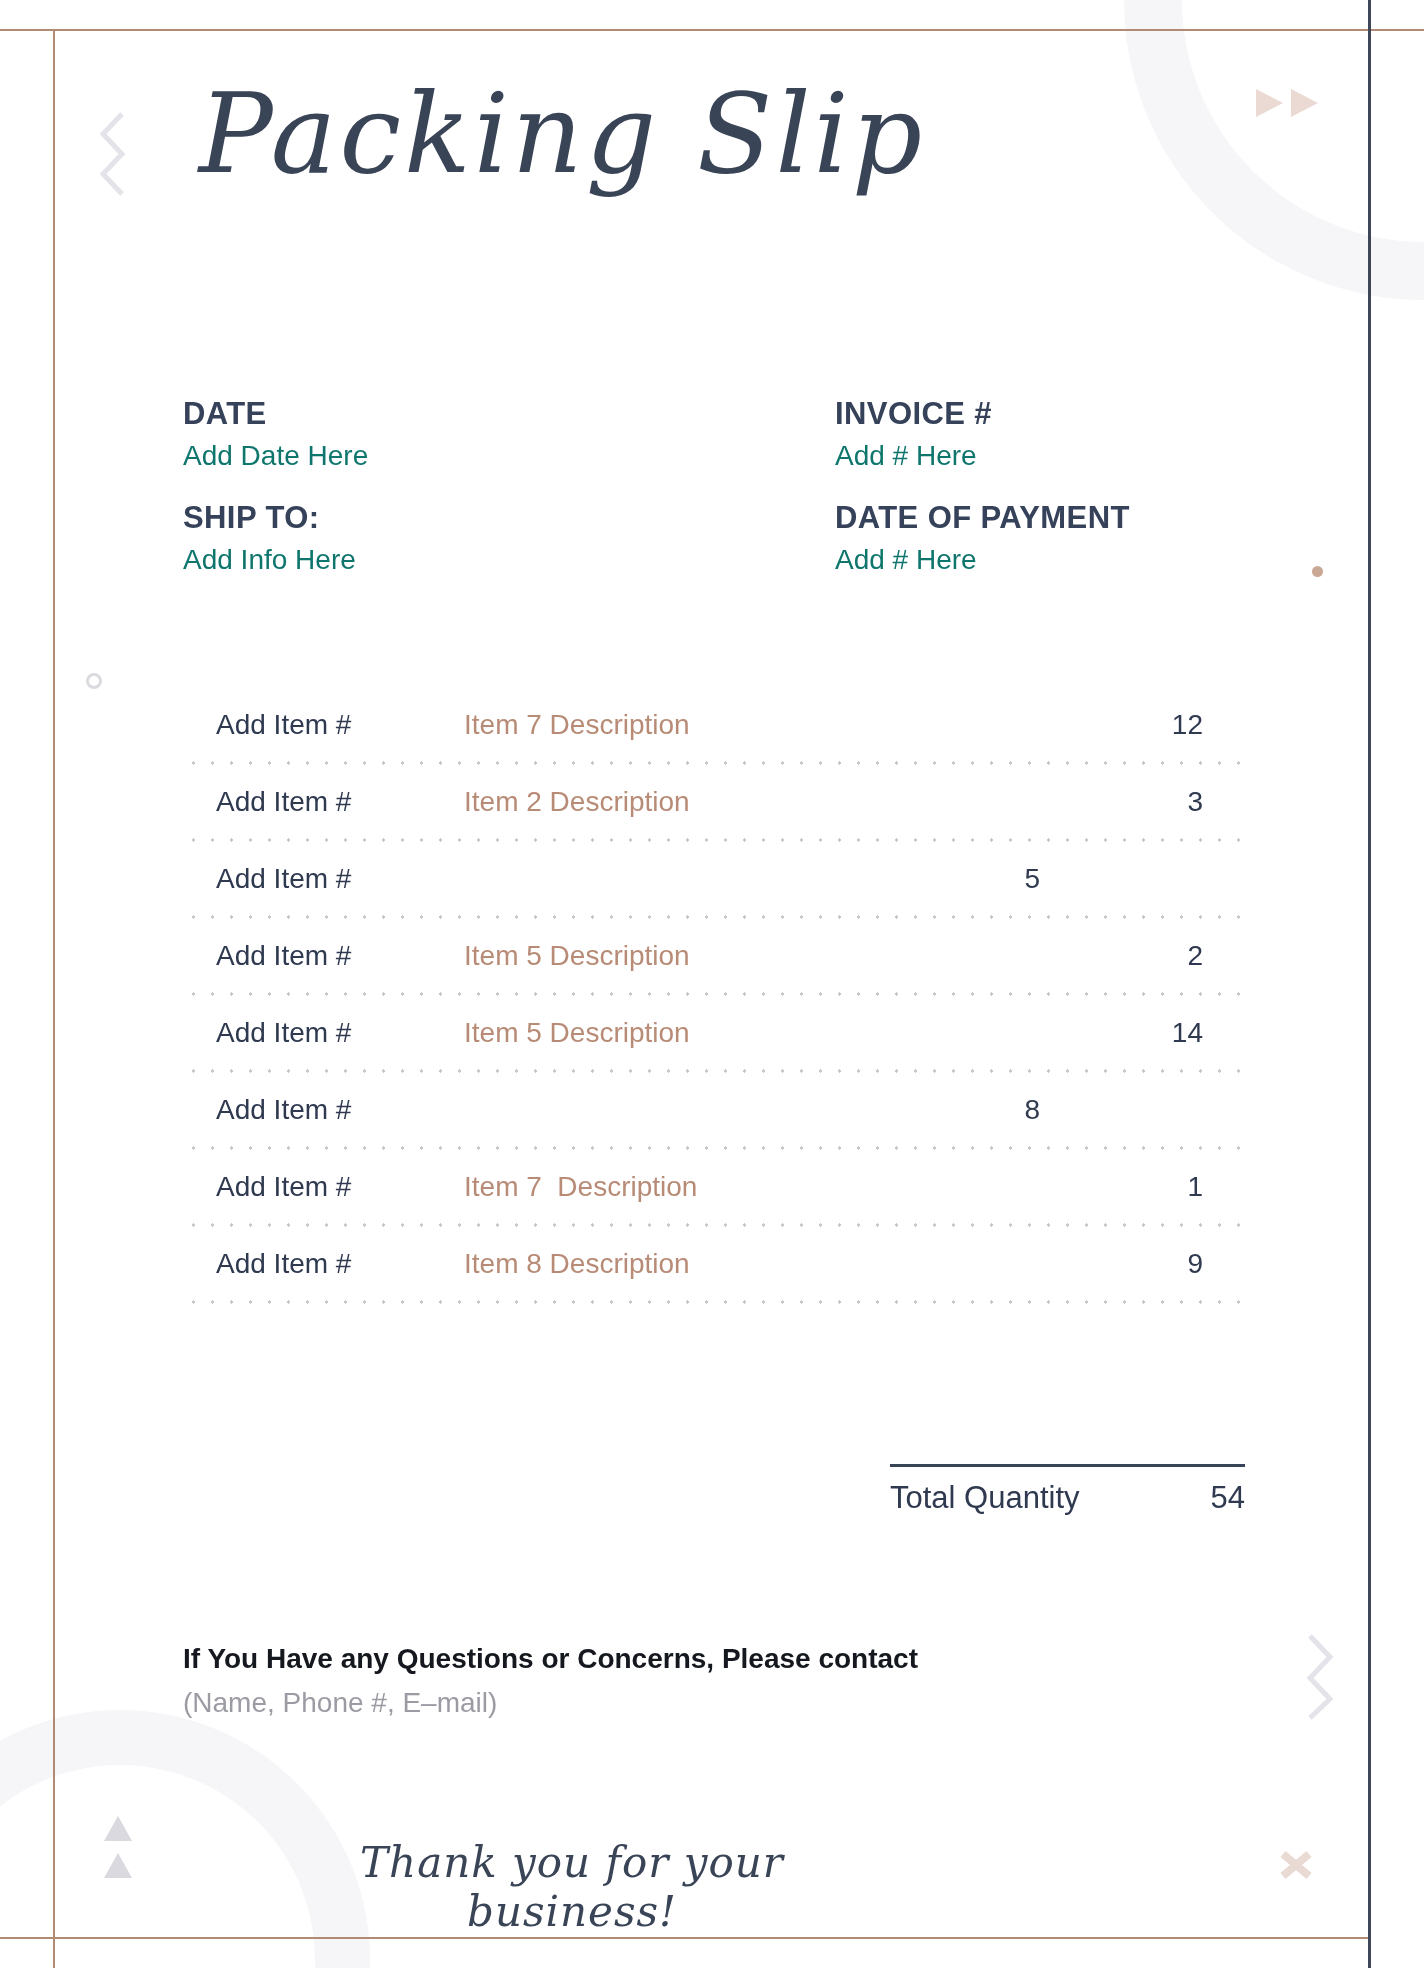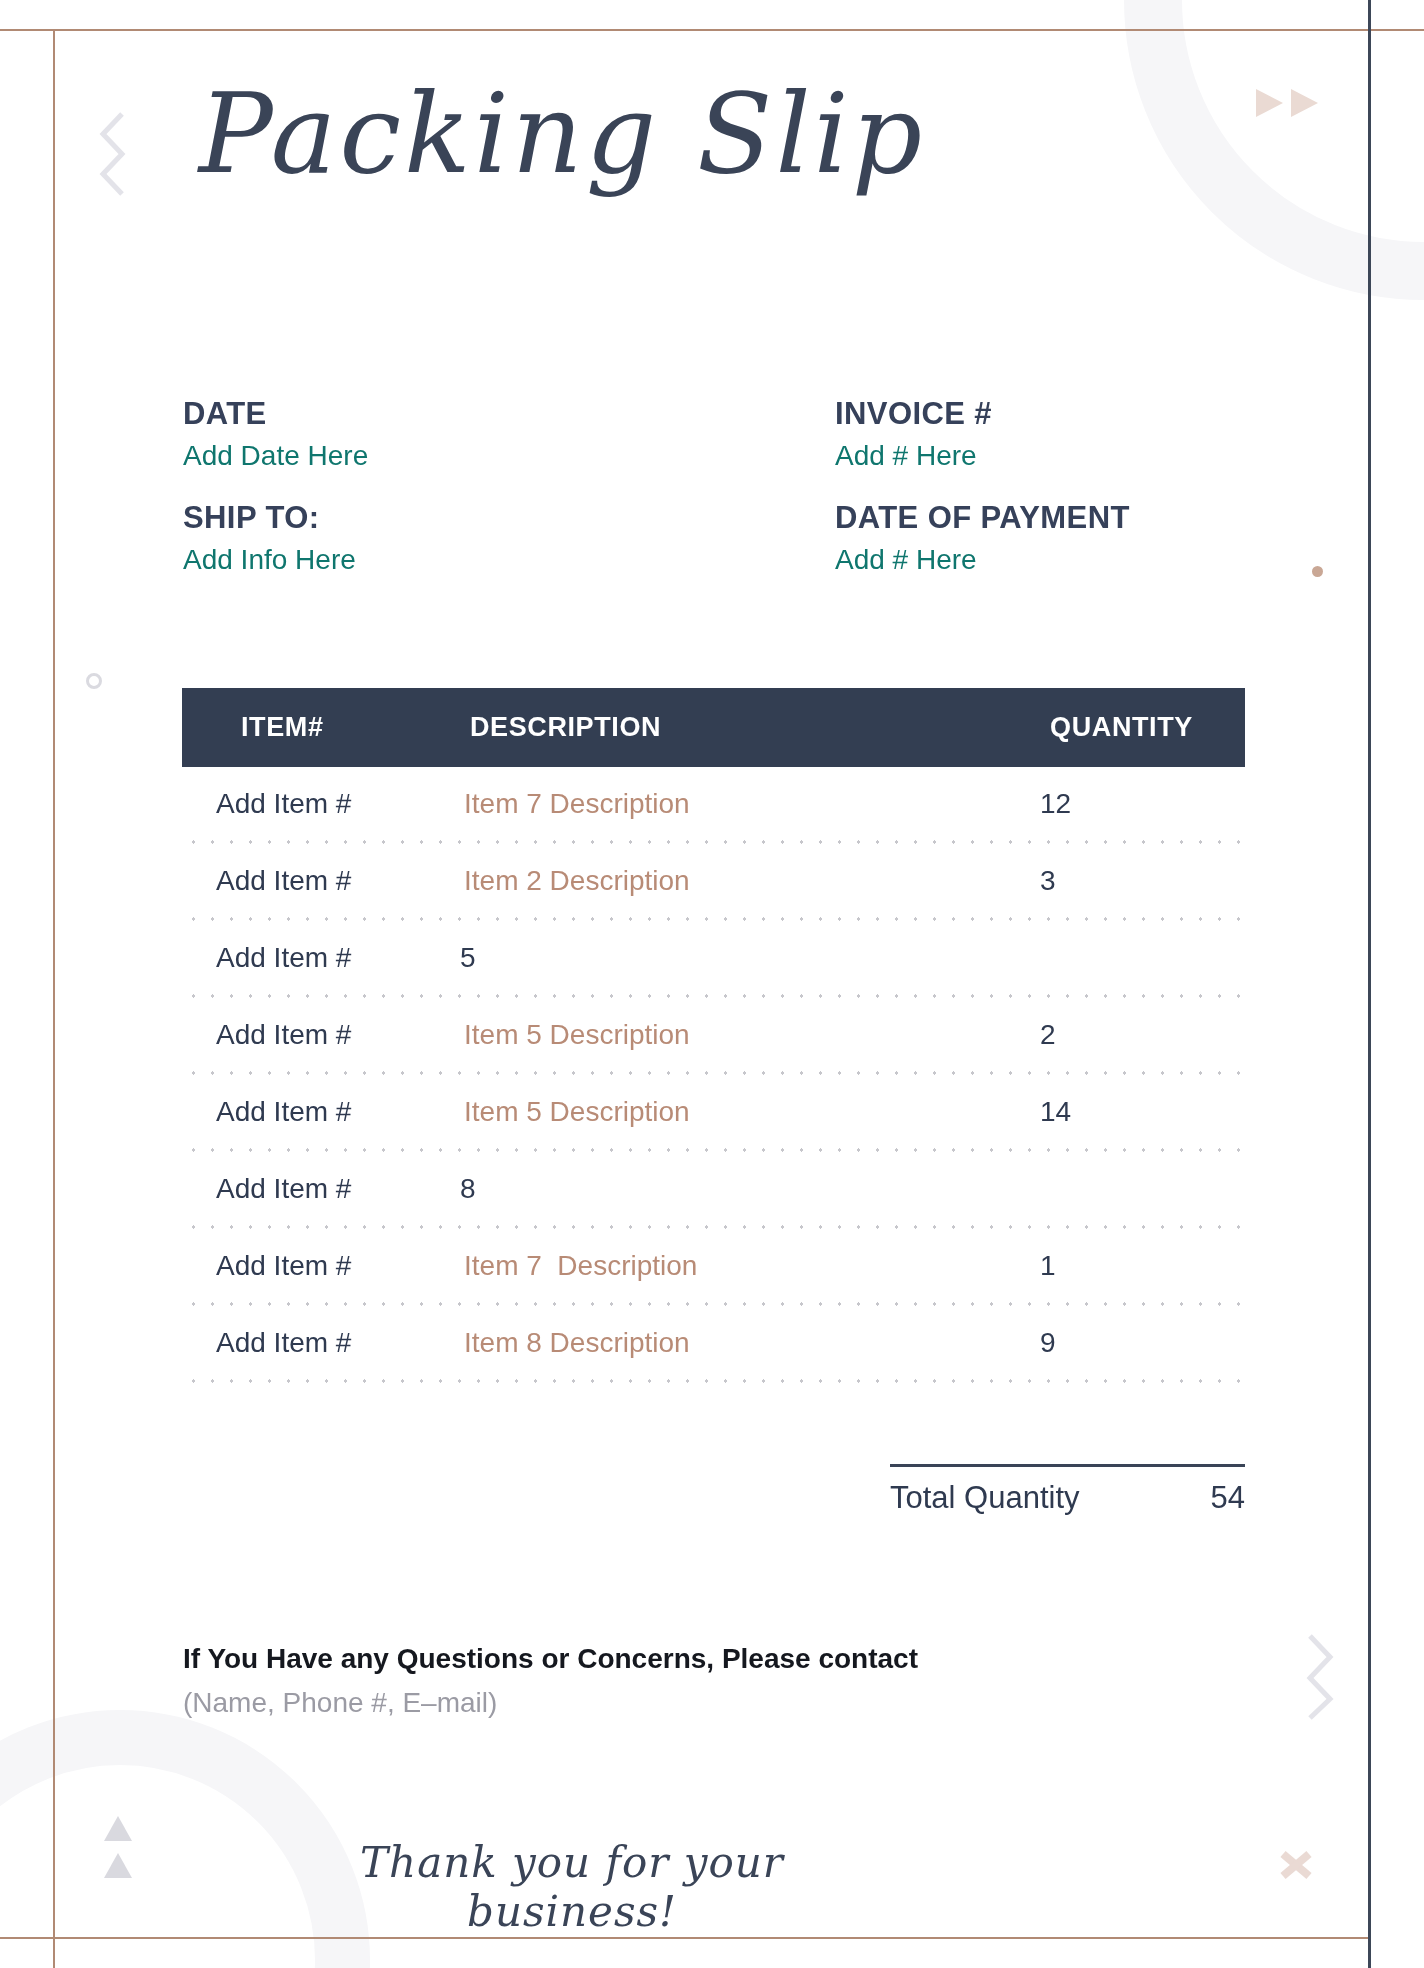--- a/index.html
+++ b/index.html
@@ -50,21 +50,21 @@
   .thead .h-item { padding-left:59px; }
   .thead .h-desc { padding-left:10px; }
   .thead .h-qty  { text-align:center; }
   .trow {
     display:grid; grid-template-columns:278px 1fr 163px;
     box-sizing:border-box; padding-right:42px;
     height:73px; align-items:center; font-size:28px;
   }
   .trow .c-item { padding-left:34px; color:#2F3A50; }
   .trow .c-desc { padding-left:4px; color:#B88B76; white-space:pre; }
-  .trow .c-qty  { text-align:left; color:#2F3A50; }
+  .trow .c-qty  { text-align:right; color:#2F3A50; }
   .dotsep {
     height:4px; width:100%;
     background-image:radial-gradient(circle, #c7c7cc 1.6px, rgba(0,0,0,0) 1.8px);
     background-size:19px 4px; background-position:2px 0; background-repeat:repeat-x;
   }
 
   .total-rule { left:890px; top:1464px; width:355px; height:3px; background:#3A4457; z-index:2; }
   .total-row  {
     left:890px; top:1480px; width:355px; display:flex; justify-content:space-between;
     font-size:31px; color:#2F3A50; z-index:2;
@@ -121,25 +121,20 @@
 <div class="abs meta-label col-l r1">DATE</div>
 <div class="abs meta-value col-l r1v">Add Date Here</div>
 <div class="abs meta-label col-r r1">INVOICE #</div>
 <div class="abs meta-value col-r r1v">Add # Here</div>
 <div class="abs meta-label col-l r2">SHIP TO:</div>
 <div class="abs meta-value col-l r2v">Add Info Here</div>
 <div class="abs meta-label col-r r2">DATE OF PAYMENT</div>
 <div class="abs meta-value col-r r2v">Add # Here</div>
 
 <div class="abs table">
-  <div class="thead">
-    <div class="h-item">ITEM#</div>
-    <div class="h-desc">DESCRIPTION</div>
-    <div class="h-qty">QUANTITY</div>
-  </div>
   <div id="rows-container">
   <div class="trow">
     <div class="c-item">Add Item #</div>
     <div class="c-desc">Item 7 Description</div>
     <div class="c-qty">12</div>
   </div>
   <div class="dotsep"></div>
 
   <div class="trow">
     <div class="c-item">Add Item #</div>

